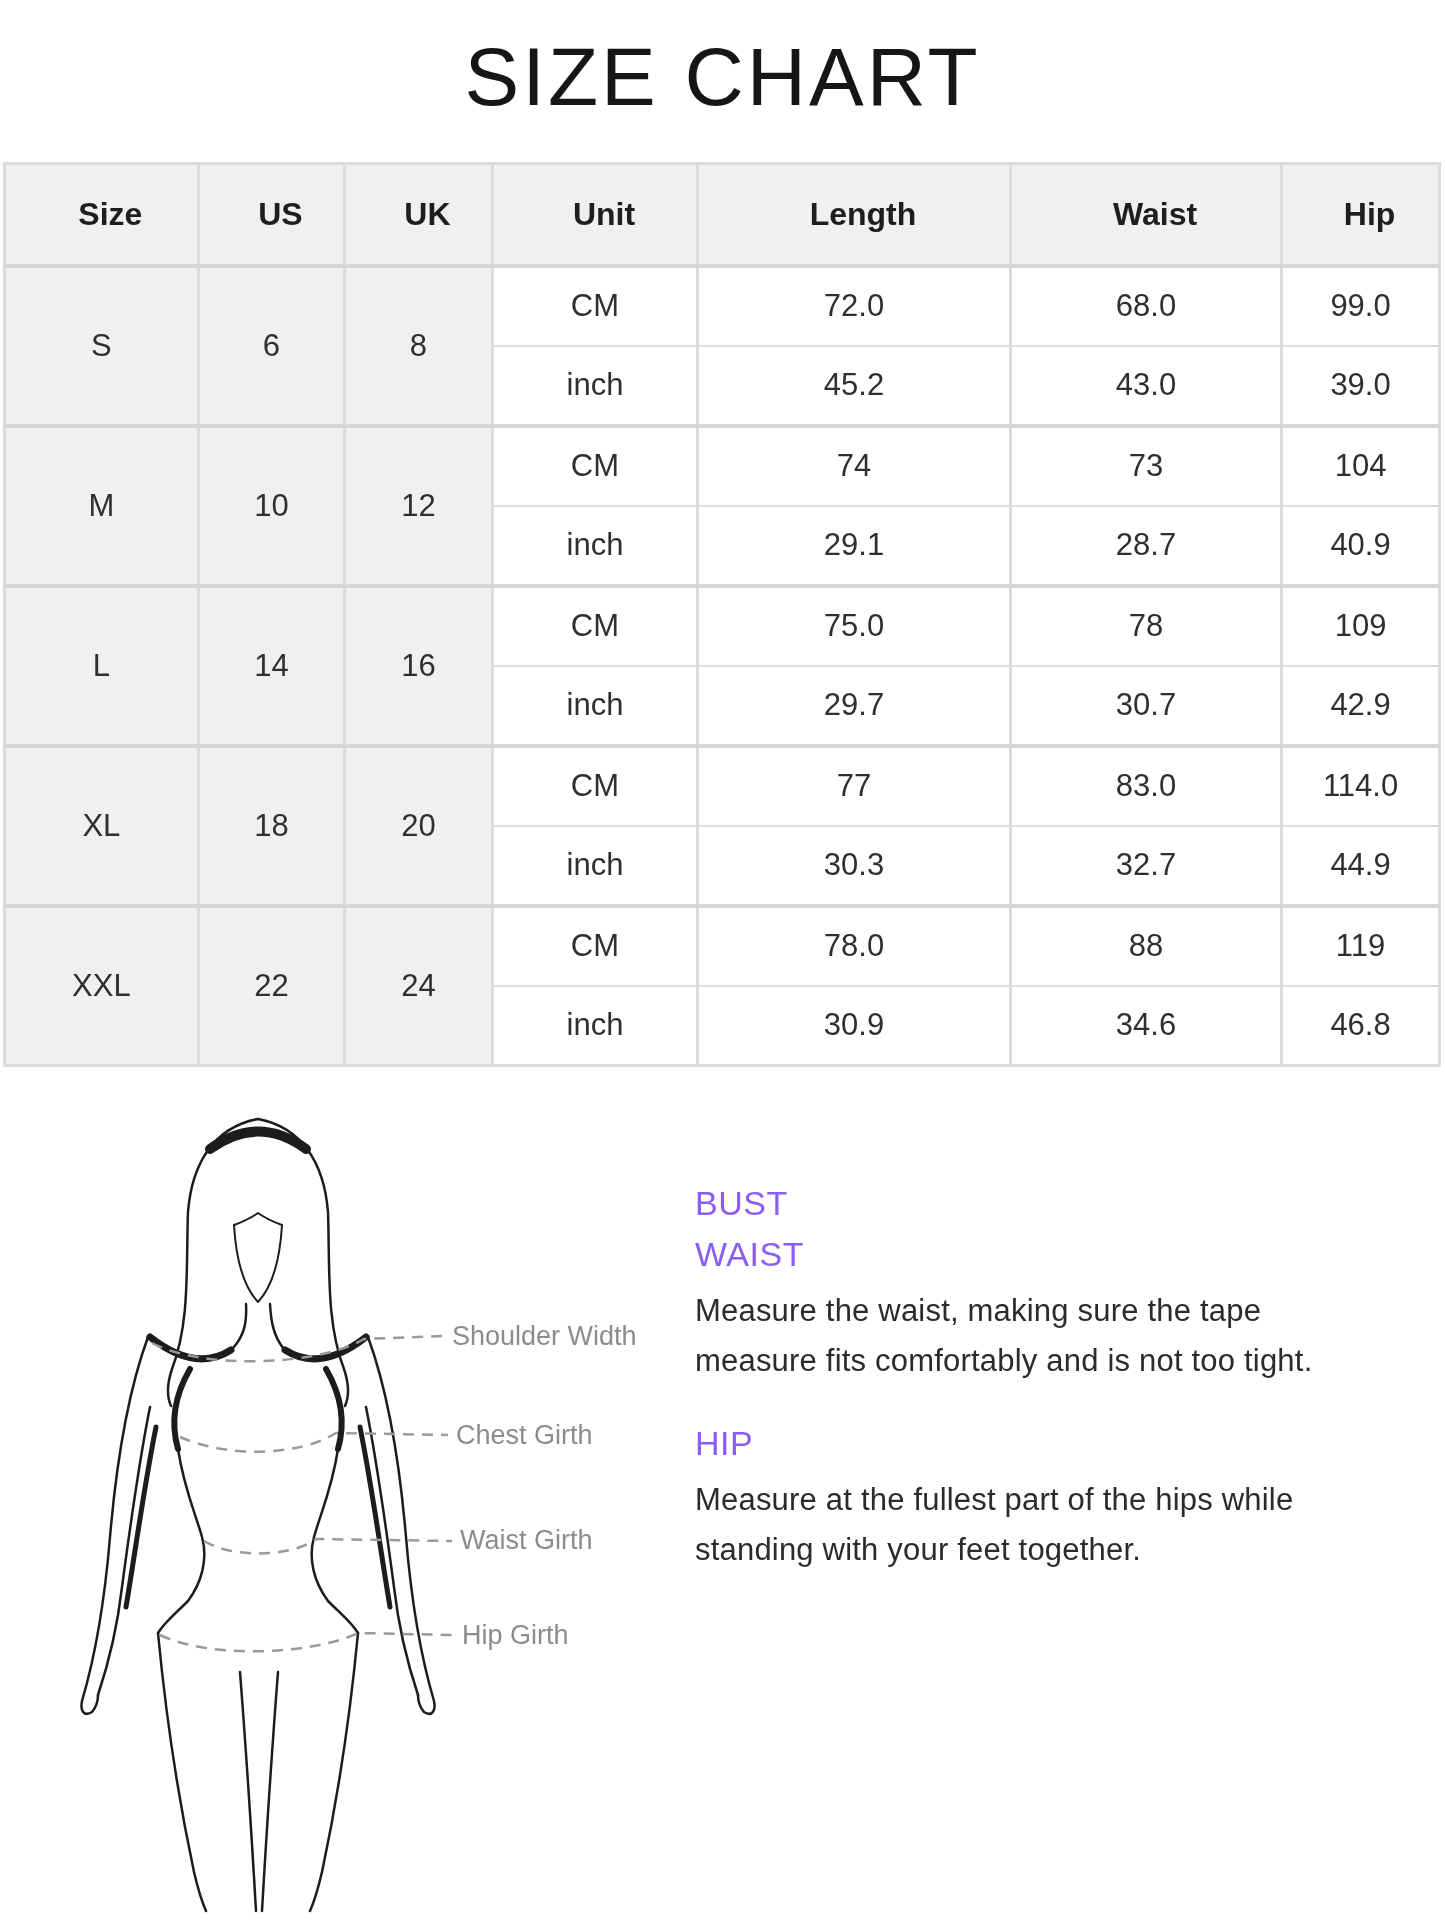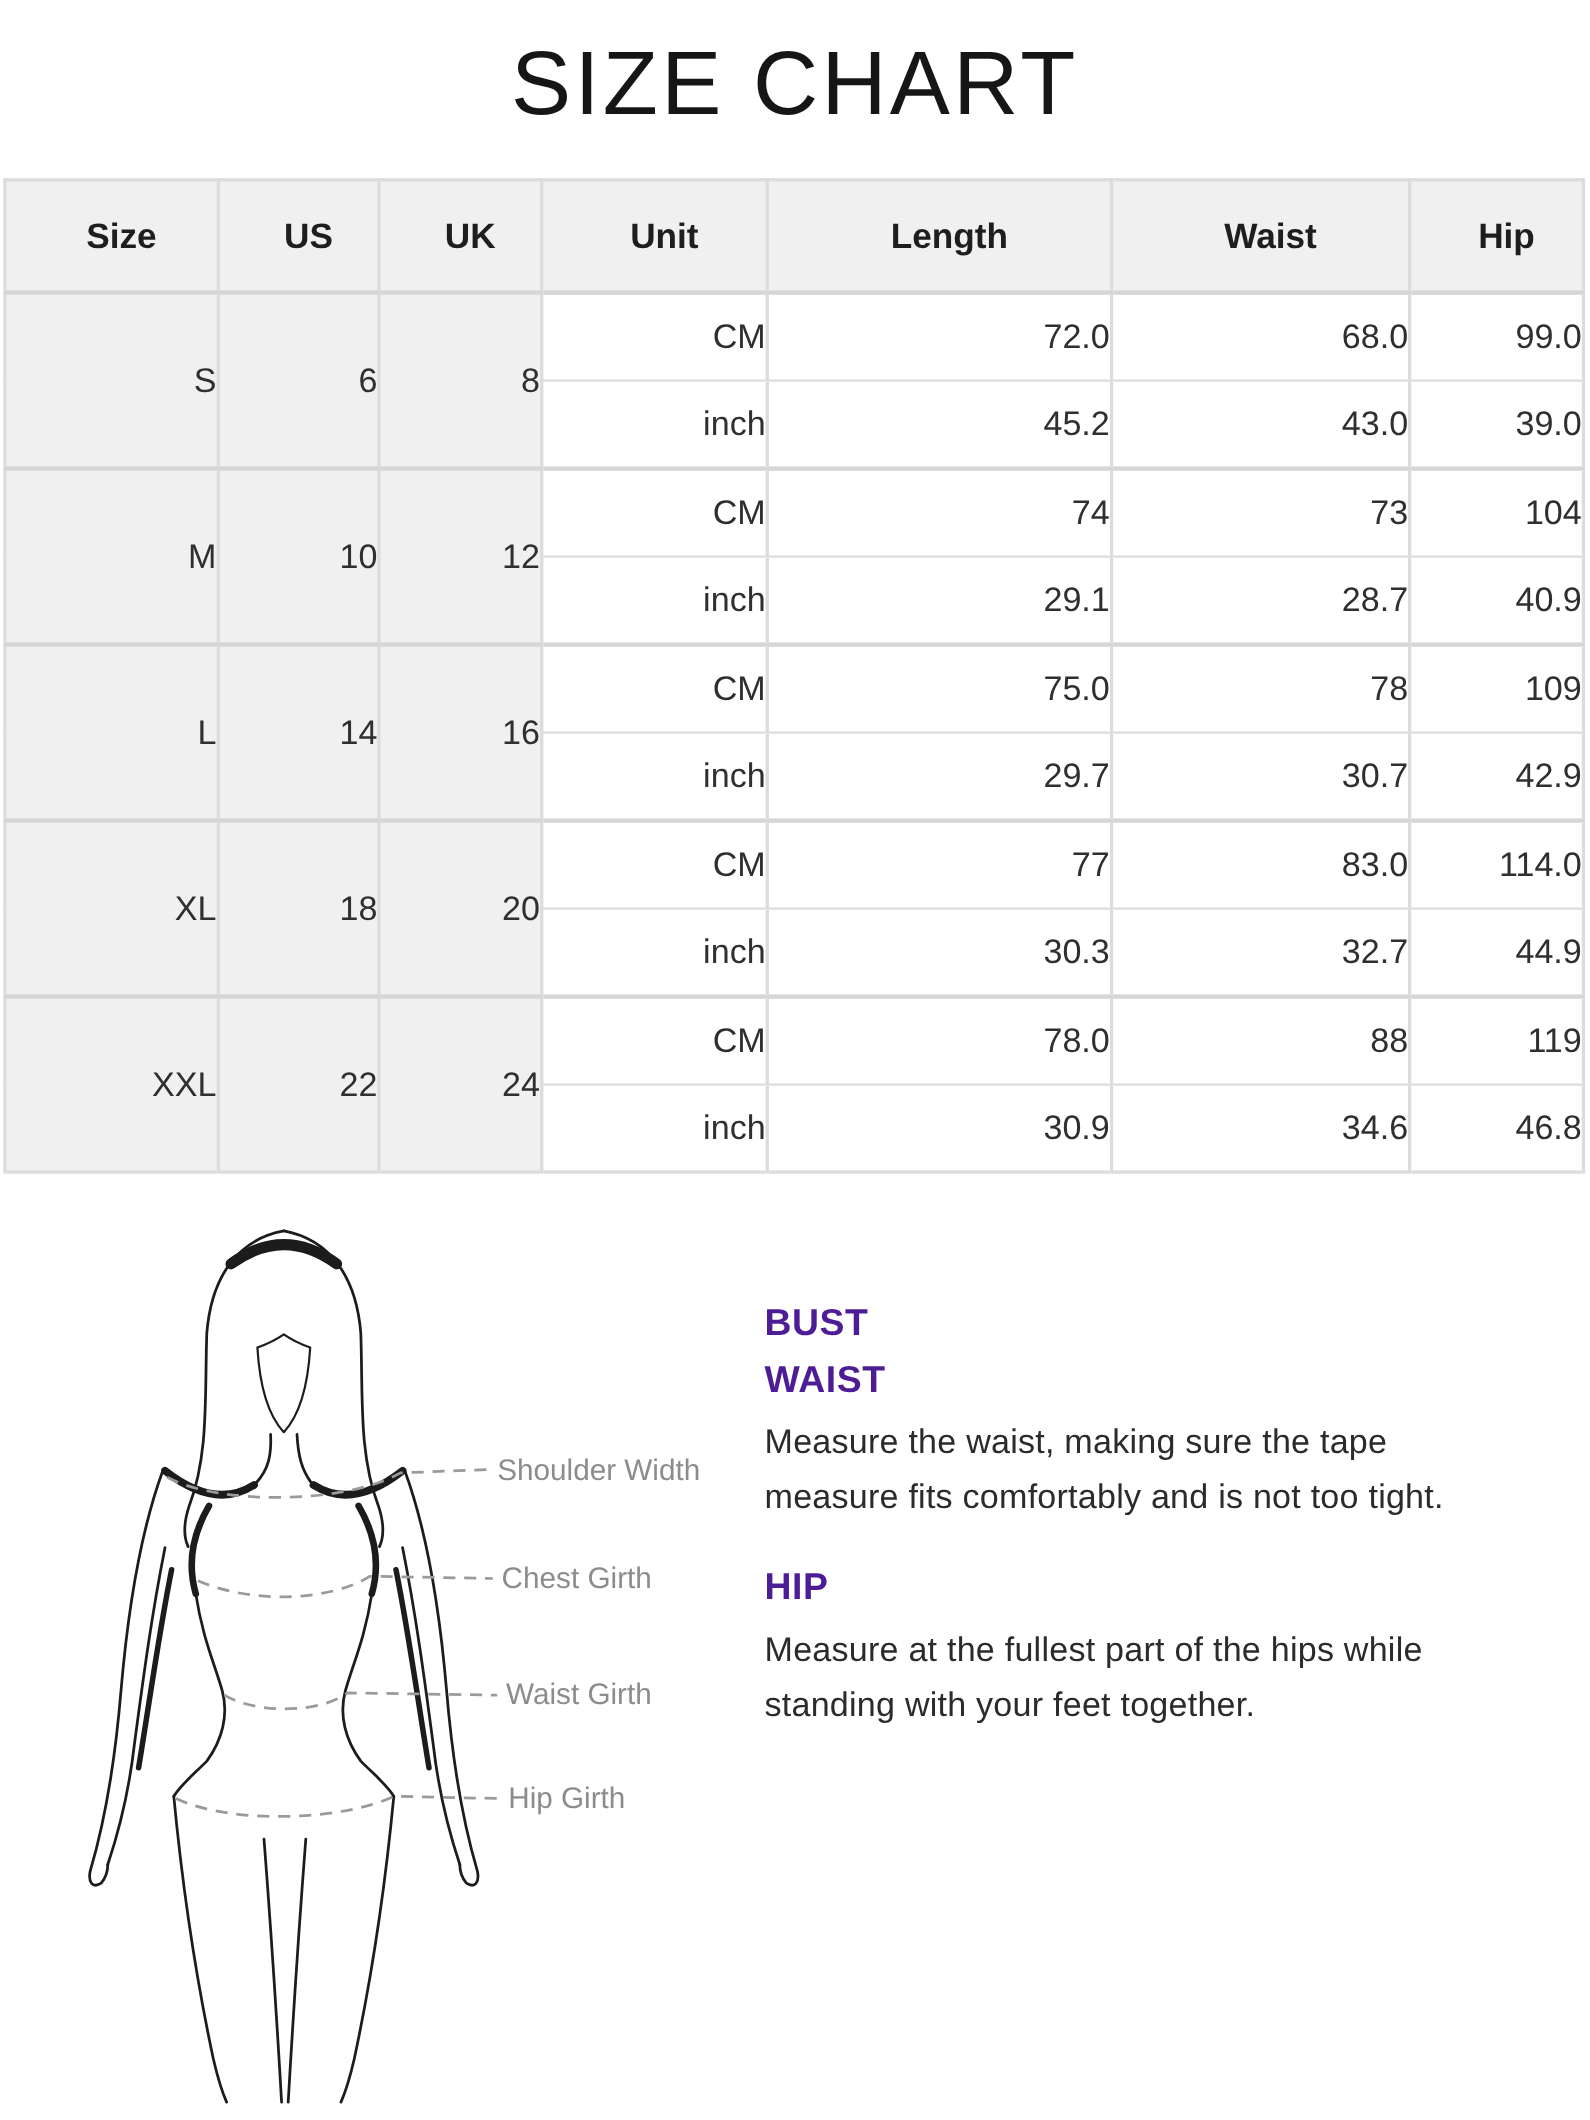--- a/index.html
+++ b/index.html
@@ -48,39 +48,39 @@
   .size-table th {
     font-weight: 700;
     color: #1e1e1e;
     font-size: 32px;
     background: #f0f0f0;
     border-bottom: 4px solid #d6d6d6;
     padding-left: 18px;
   }
   .size-table td.shade { background: #f0f0f0; }
   .size-table tbody tr.group-start td { border-top: 4px solid #d6d6d6; }
-  .size-table tbody td { border-top-width: 2px; border-bottom-width: 2px; text-align: right; }
+  .size-table tbody td { border-top-width: 2px; border-bottom-width: 2px; }
 
   
   .figure-wrap {
     position: absolute;
     left: 20px; top: 1105px;
     width: 660px; height: 814px;
   }
   .instructions {
     position: absolute;
     left: 695px; top: 1184px;
     width: 705px;
   }
   .instr-section h3 {
     margin: 0 0 12px 0;
     font-size: 34px;
-    font-weight: 700;
+    font-weight: 400;
     letter-spacing: 0.5px;
-    color: #4c1d95;
+    color: #8b5cf6;
   }
   .instr-section p {
     margin: 0 0 38px 0;
     font-size: 31px;
     line-height: 50px;
     letter-spacing: 0.2px;
     color: #2b2b2b;
     max-width: 680px;
   }
 </style>

